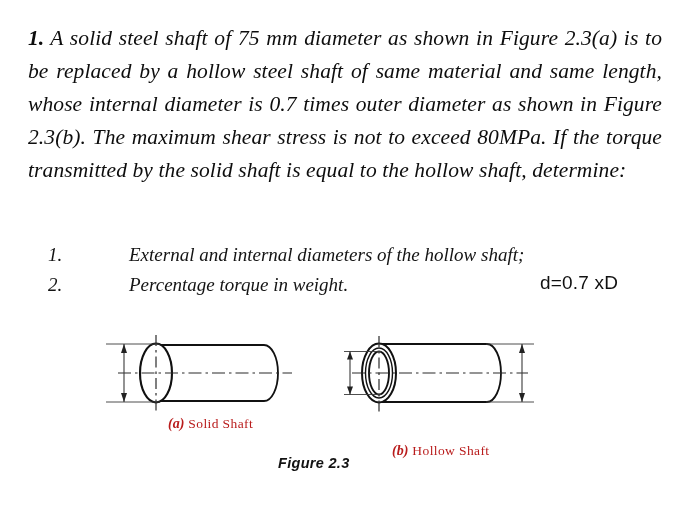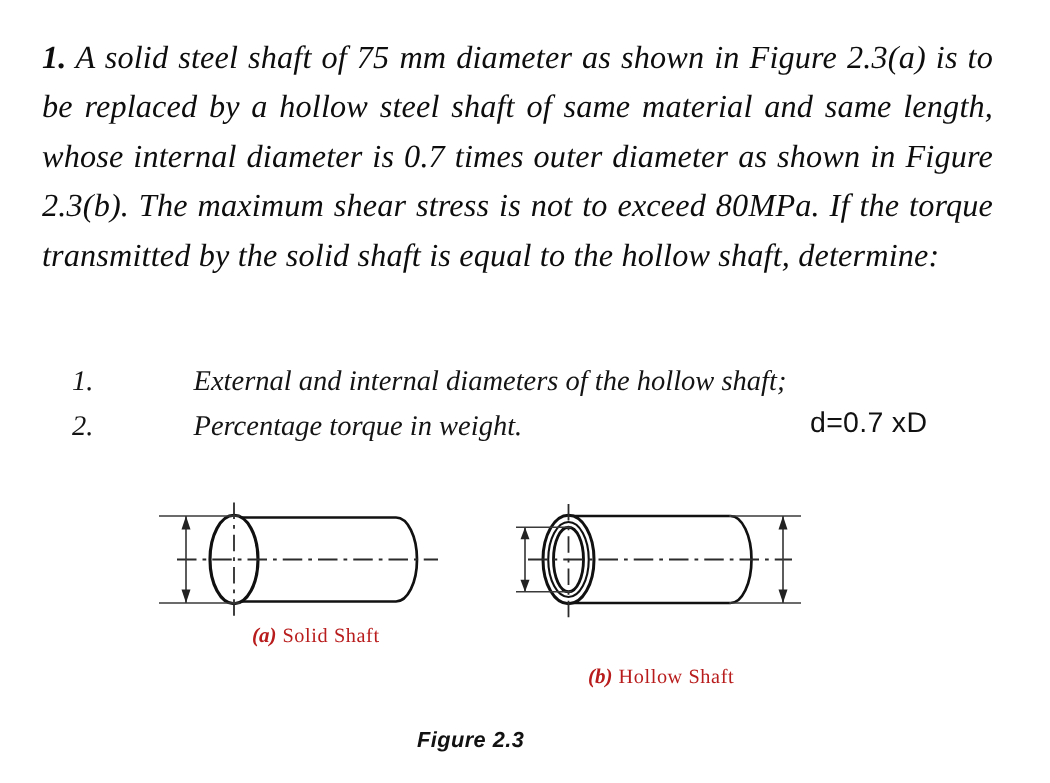--- a/index.html
+++ b/index.html
@@ -133,21 +133,20 @@
     position: absolute;
     left: 278px;
     top: 137px;
     font-family: "Liberation Sans", "DejaVu Sans", sans-serif;
     font-weight: bold;
     font-style: italic;
     font-size: 14.5px;
     color: #121212;
     letter-spacing: 0.3px;
     white-space: nowrap;
-    margin-top: 31px;
   }
 </style>
 </head>
 <body>
 
 <div id="page">
 
   <div class="problem-block">
     <p class="problem-text"><span class="qnum">1.</span><span>A solid steel shaft of 75 mm diameter as shown in Figure 2.3(a) is to be replaced by a hollow steel shaft of same material and same length, whose internal diameter is 0.7 times outer diameter as shown in Figure 2.3(b). The maximum shear stress is not to exceed 80MPa. If the torque transmitted by the solid shaft is equal to the hollow shaft, determine:</span></p>
   </div>

